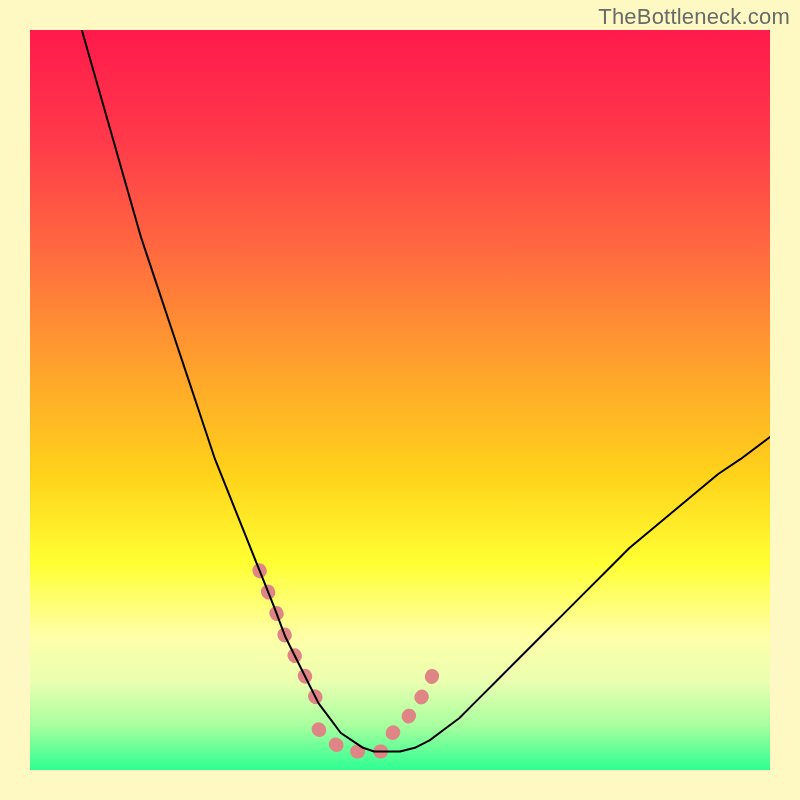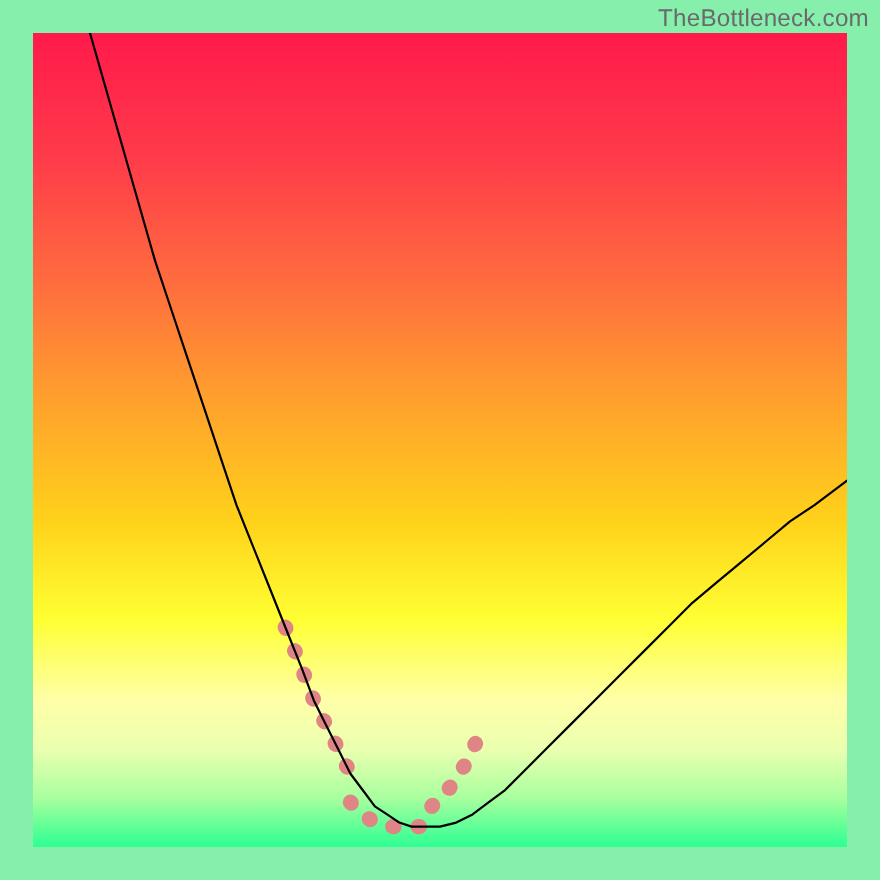--- a/index.html
+++ b/index.html
@@ -10,21 +10,21 @@
     overflow: hidden;
     background: #000;
     font-family: Arial, Helvetica, sans-serif;
   }
   .frame {
     position: absolute;
     top: 0;
     left: 0;
     width: 800px;
     height: 800px;
-    background: #86efac;
+    background: #fef9c3;
   }
   .plot {
     position: absolute;
     top: 30px;
     left: 30px;
     width: 740px;
     height: 740px;
   }
   .attribution {
     position: absolute;

